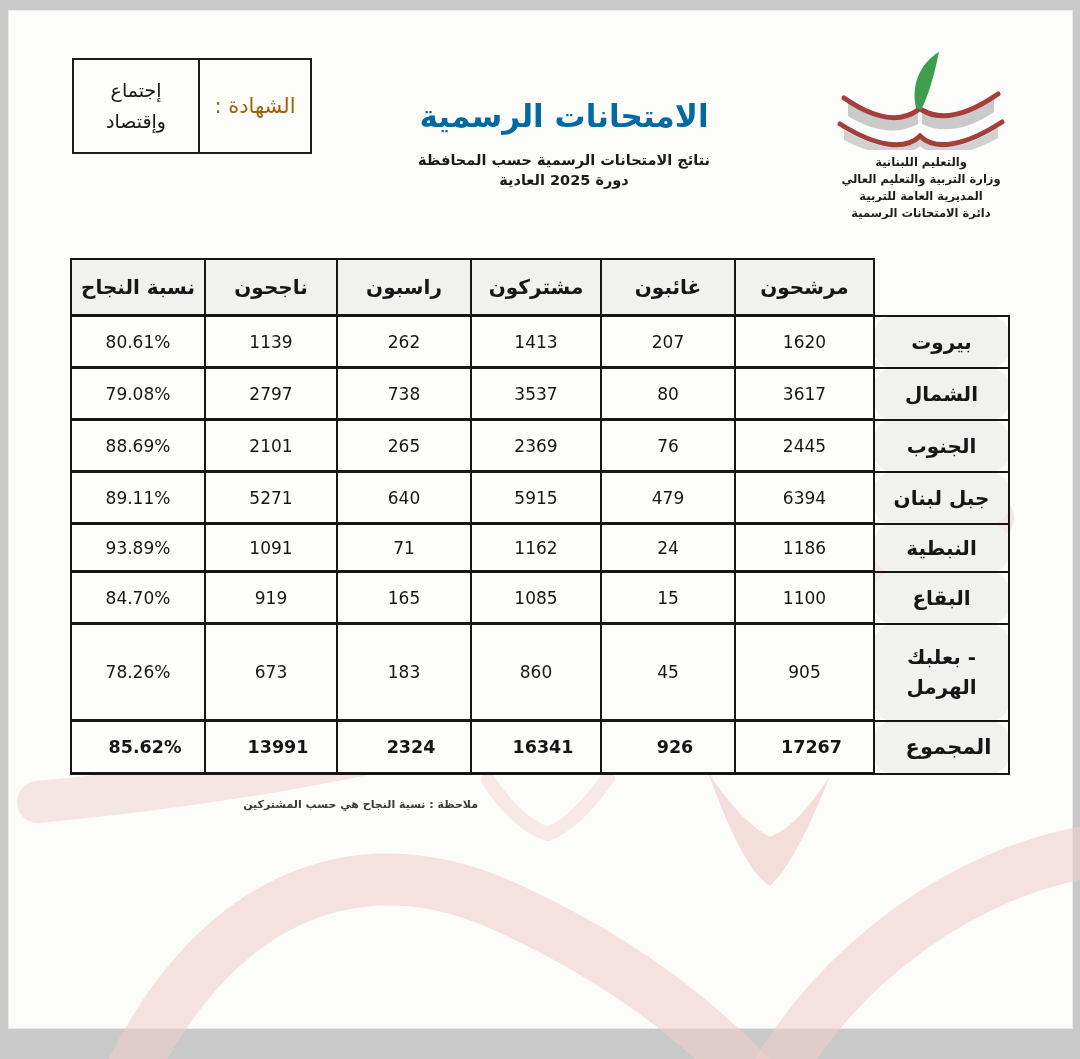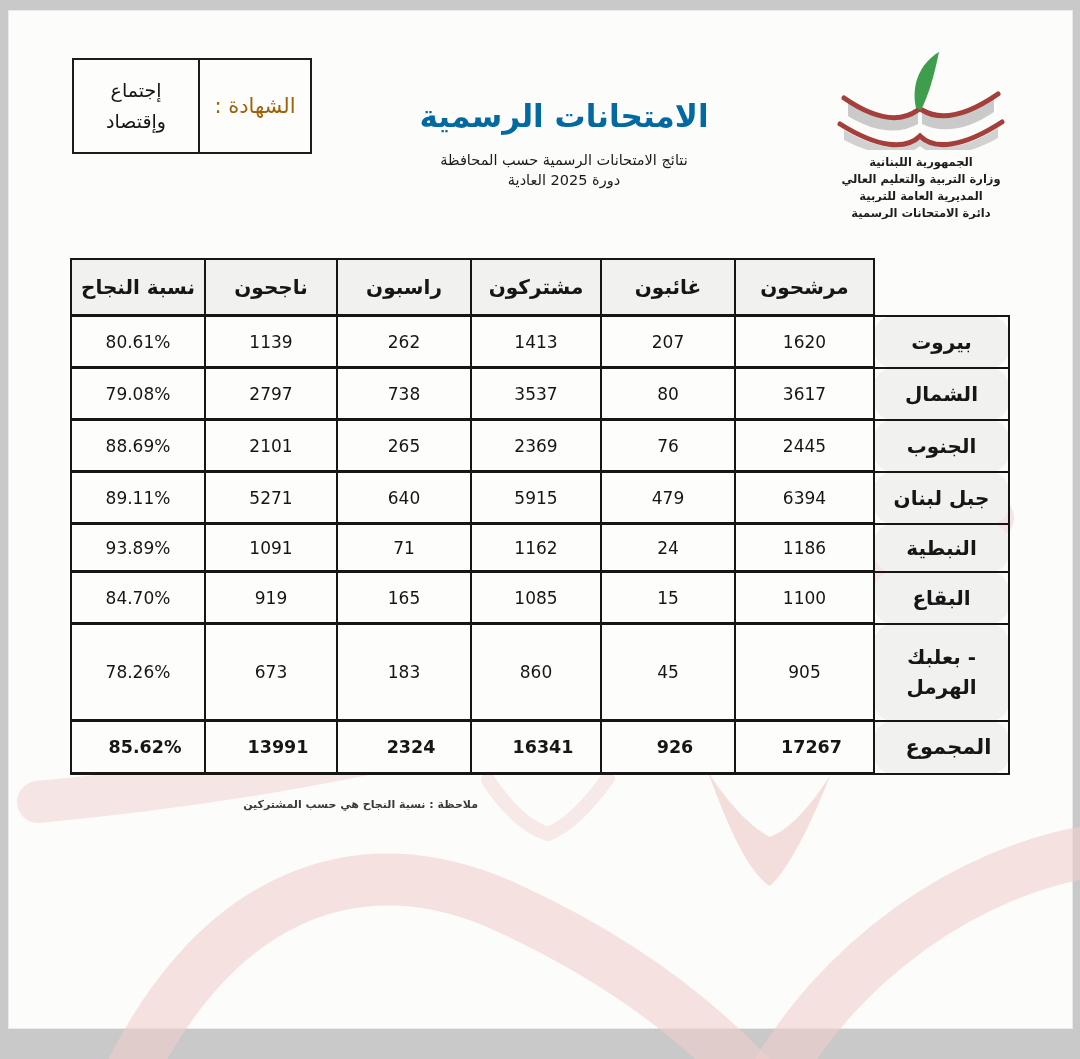--- a/index.html
+++ b/index.html
@@ -29,21 +29,21 @@
   }
   .cert-label{
     flex:1;display:flex;align-items:center;justify-content:center;
     font-size:21px;color:#a16207;direction:rtl;
   }
 
   
   .title-block{position:absolute;left:372px;top:88px;width:368px;text-align:center;z-index:2;direction:rtl;}
   .main-title{font-size:31px;font-weight:700;color:#0369a1;letter-spacing:-0.5px;}
   .subtitles{margin-top:16px;}
-  .subtitle{font-size:14.5px;font-weight:400;color:#1a1a1a;line-height:20px;}
+  .subtitle{font-size:14.5px;font-weight:700;color:#1a1a1a;line-height:20px;}
 
   
   .logo-block{position:absolute;left:808px;top:40px;width:210px;text-align:center;z-index:2;direction:rtl;}
   .logo-block svg{display:block;margin:0 auto 4px auto;}
   .gov-line{font-size:11.5px;font-weight:700;color:#1d1d1d;line-height:17px;white-space:nowrap;}
 
   
   table.results{
     position:absolute;left:62px;top:248px;z-index:2;
     width:938px;border-collapse:collapse;table-layout:fixed;
@@ -122,21 +122,21 @@
       <path d="M 12 52 C 42 72 66 75 82 62 L 82 74 C 62 85 38 82 12 66 Z" fill="#c4c4c4" opacity="0.9"></path>
       <path d="M 158 48 C 128 68 102 72 86 62 L 86 74 C 106 84 132 80 158 62 Z" fill="#c4c4c4" opacity="0.9"></path>
       <path d="M 8 80 C 44 101 72 102 84 88 C 96 102 126 101 162 78 L 162 88 C 126 108 98 108 84 96 C 70 108 42 108 8 90 Z" fill="#c9c9c9" opacity="0.85"></path>
 
       <path d="M 8 48 C 40 70 64 73 82 60" fill="none" stroke="#a43f3c" stroke-width="5" stroke-linecap="round"></path>
       <path d="M 162 44 C 130 66 104 71 86 60" fill="none" stroke="#a43f3c" stroke-width="5" stroke-linecap="round"></path>
       <path d="M 4 74 C 42 98 70 100 84 86 C 98 100 126 98 166 72" fill="none" stroke="#a43f3c" stroke-width="5" stroke-linecap="round"></path>
 
       <path d="M 80 58 C 75 36 83 14 103 2 C 98 26 93 44 85 60 Z" fill="#3f9e4d"></path>
     </svg>
-    <div class="gov-line">الجمهورية اللبنانية</div>
+    <div class="gov-line">والتعليم اللبنانية</div>
     <div class="gov-line">وزارة التربية والتعليم العالي</div>
     <div class="gov-line">المديرية العامة للتربية</div>
     <div class="gov-line">دائرة الامتحانات الرسمية</div>
   </div>
 
   <table class="results">
     <colgroup>
       <col style="width:135px">
         <col style="width:139px">
         <col style="width:134px">

